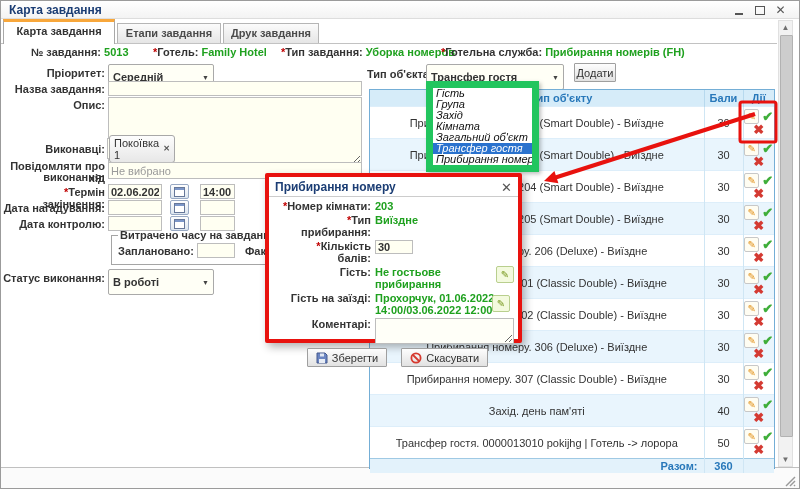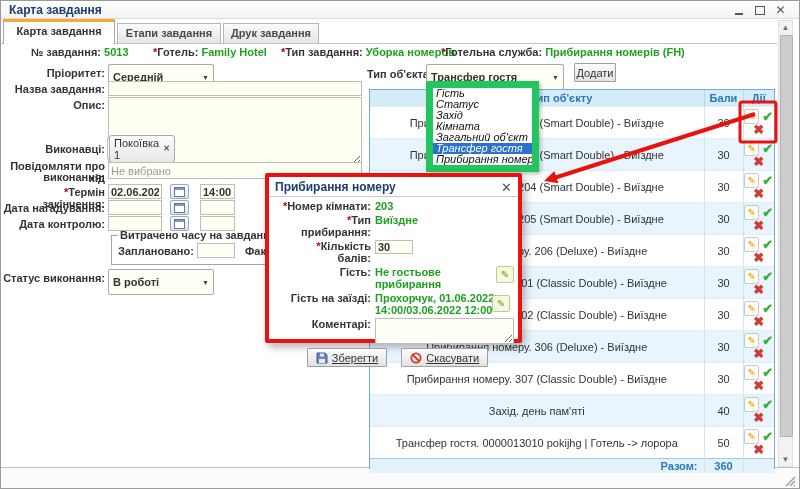--- a/index.html
+++ b/index.html
@@ -73,21 +73,21 @@
   .pclose{margin-left:auto;font-size:13px;color:#555;cursor:pointer;line-height:13px;}
   .pbody{padding:3px 4px 0 12px;}
   .drow{display:flex;align-items:flex-start;margin-bottom:2px;position:relative;}
   .dlabel{width:90px;text-align:right;font-weight:bold;color:#333;flex:none;}
   .dval{margin-left:4px;color:#1fa11f;font-weight:bold;}
   .dinp{margin-left:4px;width:38px;height:14px;background:#fffff2;border:1px solid #bdbdbd;font:bold 11px "Liberation Sans",sans-serif;color:#333;padding:0 2px;box-sizing:border-box;}
   .dic{width:16px;height:15px;border:1px solid #b9cf8e;background:#f3fade;border-radius:2px;display:inline-flex;align-items:center;justify-content:center;color:#7a9a22;font-size:10px;cursor:pointer;flex:none;margin-left:3px;}
   .dic.abs{position:absolute;right:4px;top:3px;}
   .dcomment{margin-left:4px;width:146px;height:26px;background:#fffff8;border:1px solid #bdbdbd;font:11px "Liberation Sans",sans-serif;box-sizing:border-box;}
   .dbtns{display:flex;justify-content:center;gap:14px;margin-top:4px;}
-  .dbtn{height:19px;padding:0 8px;gap:4px;text-decoration:underline;}
+  .dbtn{height:19px;padding:0 8px;gap:4px;}
   
   .vscroll{position:absolute;left:777px;top:19px;width:15px;height:447px;background:#f2f2f2;border:1px solid #e0e0e0;box-sizing:border-box;}
   .sarrow{position:absolute;left:0;width:13px;height:13px;font-size:8px;color:#707070;text-align:center;line-height:13px;cursor:pointer;}
   .sarrow.up{top:0;}
   .sarrow.down{bottom:0;}
   .sthumb{position:absolute;left:1px;top:14px;width:11px;height:400px;background:#cdcdcd;border:1px solid #b2b2b2;border-radius:1px;cursor:pointer;}
   
   .bottombar{position:absolute;left:0;top:466px;width:100%;height:22px;background:#fbfbfb;border-top:1px solid #c0c0c0;}
   .grip{position:absolute;right:3px;bottom:3px;cursor:nwse-resize;}
   
@@ -366,21 +366,21 @@
           <td class="tl">Разом:</td>
           <td>360</td>
           <td></td>
         </tr>
       </tbody>
     </table>
   </div>
 
   <div class="ddlist" id="dd-list">
       <div class="dd-item">Гість</div>
-      <div class="dd-item">Статус</div>
+      <div class="dd-item">Група</div>
       <div class="dd-item">Захід</div>
       <div class="dd-item">Кімната</div>
       <div class="dd-item">Загальний об'єкт</div>
       <div class="dd-item sel">Трансфер гостя</div>
       <div class="dd-item">Прибирання номеру</div>
     </div>
 
   <div class="popup">
     <div class="phead">
       <span class="ptitle">Прибирання номеру</span>

